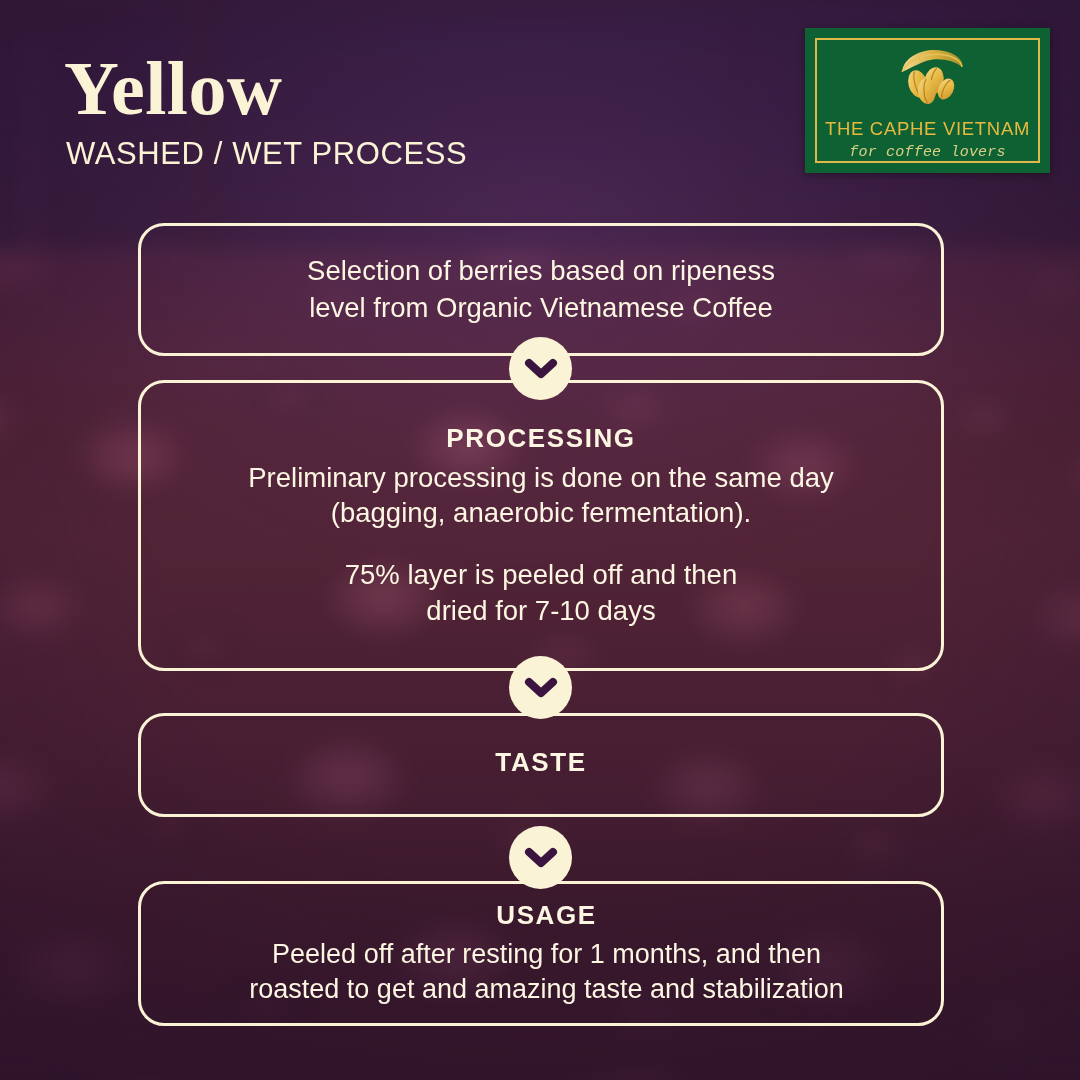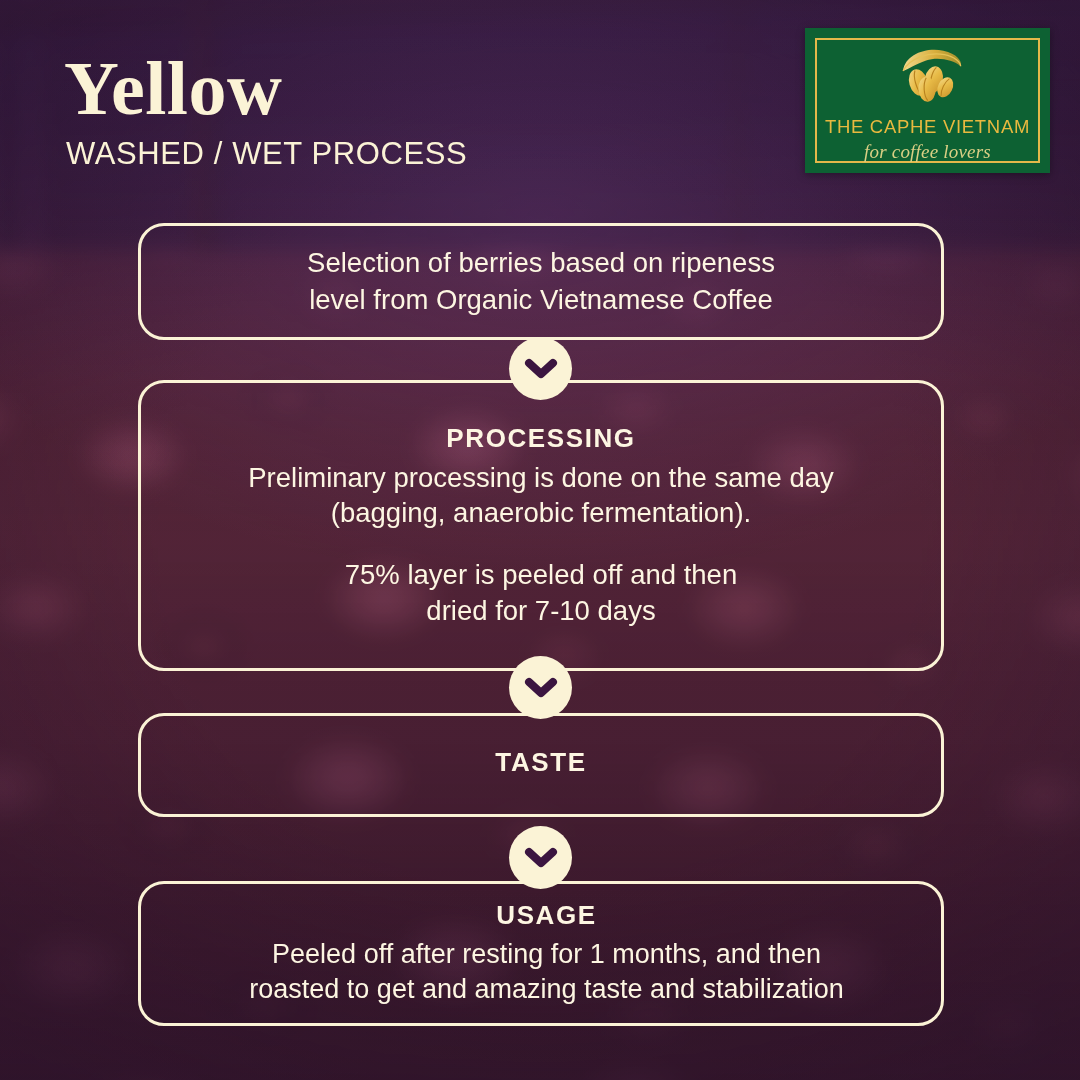--- a/index.html
+++ b/index.html
@@ -158,36 +158,36 @@
     align-items:center; justify-content:flex-start;
     padding-top:6px;
   }
   .logo-mark { width:92px; height:62px; display:block; }
   .logo-name {
     font-family:"Liberation Sans", sans-serif;
     font-size:18.5px; font-weight:400; letter-spacing:0.7px;
     color:#e9b93f; line-height:1; margin-top:12px;
   }
   .logo-tag {
-    font-family:Liberation Serif, serif;
-    font-style:italic; font-size:19px; font-weight:400;
+    font-family:Liberation Mono, monospace;
+    font-style:italic; font-size:15px; font-weight:400;
     color:#d9cf84; line-height:1; margin-top:6px; letter-spacing:0.2px;
   }
 
   
   .box {
     position:absolute; left:138px; width:806px;
     border:3px solid #FBF3D6;
     border-radius:26px;
     display:flex; flex-direction:column;
     align-items:center; justify-content:center;
     text-align:center;
     color:#FDF6E2;
   }
-  #box1 { top:223px;  height:117px; }
+  #box1 { top:223px;  height:133px; }
   #box2 { top:380px;  height:291px; }
   #box3 { top:713px;  height:104px; }
   #box4 { top:881px;  height:145px;padding-left:11px; }
 
   .box-heading {
     font-family:"Liberation Sans", sans-serif;
     font-weight:700; font-size:26px; letter-spacing:1.6px;
     color:#FDF6E2; margin-bottom:6px;
   }
   .box-text {

